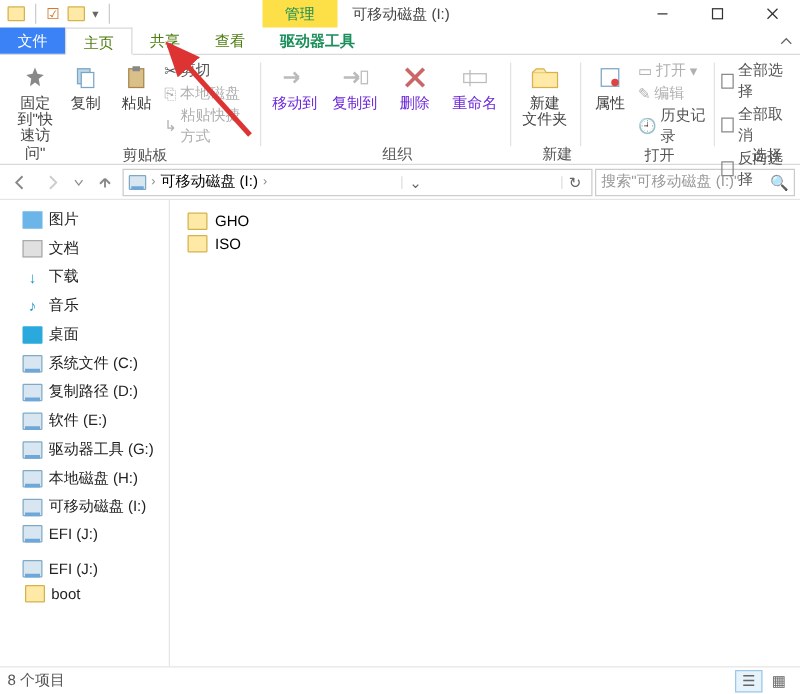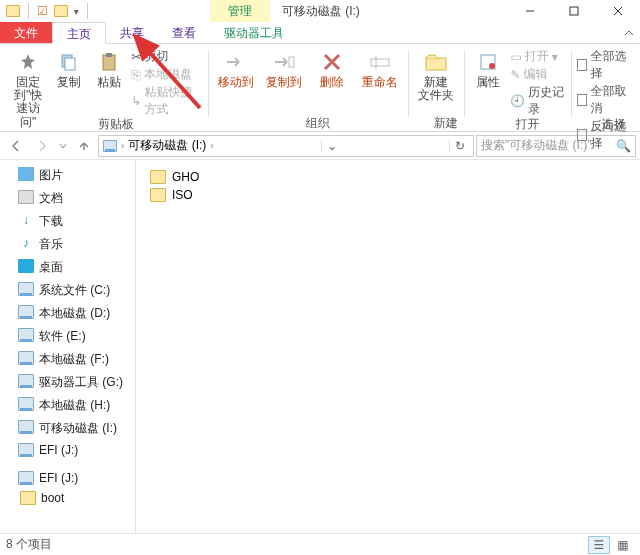--- a/index.html
+++ b/index.html
@@ -3,43 +3,43 @@
 <meta charset="utf-8">
 <style>
   * { box-sizing: border-box; margin: 0; padding: 0; font-family: "Microsoft YaHei", "Segoe UI", sans-serif; font-size: 12px; }
   body { width: 640px; height: 555px; background: #fff; position: relative; overflow: hidden; }
 
   
   .titlebar { height: 22px; display: flex; align-items: center; }
   .qat { display: flex; align-items: center; gap: 6px; padding-left: 6px; }
   .qat-sep { width: 1px; height: 16px; background: #ccc; margin: 0 2px; }
   .folder-ico { width: 14px; height: 12px; background: #ffe9a6; border: 1px solid #d6b24c; border-radius: 1px; }
-  .titlebar-tab { margin-left: 120px; height: 22px; padding: 3px 18px; color: #1a8f5a; background: #fef9c3; display: flex; align-items: center; }
+  .titlebar-tab { margin-left: 120px; height: 22px; padding: 3px 18px; color: #1a8f5a; background: #fde047; display: flex; align-items: center; }
   .title-text { margin-left: 12px; color: #444; }
   .win-controls { margin-left: auto; display: flex; }
   .win-btn { width: 44px; height: 22px; display: flex; align-items: center; justify-content: center; color: #333; }
   .win-btn svg { width: 10px; height: 10px; }
 
   
   .tabs { display: flex; align-items: stretch; height: 22px; border-bottom: 1px solid #d9d9d9; }
-  .tab { padding: 3px 14px; color: #4c1d95; border-right: 0; }
-  .tab-file { background: #ef4444; color: #fff; }
+  .tab { padding: 3px 14px; color: #4d7c0f; border-right: 0; }
+  .tab-file { background: #3b82f6; color: #fff; }
   .tab-active { background: #fff; border: 1px solid #d9d9d9; border-bottom-color: #fff; margin-bottom: -1px; }
-  .tab-green { color: #1a8f5a; }
+  .tab-green { color: #1a8f5a; font-weight: bold; }
   .tabs .spacer { flex: 1; }
   .collapse { width: 22px; display: flex; align-items: center; justify-content: center; color: #666; }
 
   
   .ribbon { display: flex; padding: 4px 4px 0 4px; border-bottom: 1px solid #d9d9d9; height: 88px; position: relative; }
   .rgroup { display: flex; flex-direction: column; align-items: center; padding: 0 6px; position: relative; }
   .rgroup + .rgroup::before { content: ""; position: absolute; left: 0; top: 2px; bottom: 14px; width: 1px; background: #e3e3e3; }
   .rgroup .body { display: flex; align-items: flex-start; gap: 4px; height: 68px; }
   .rgroup .label { margin-top: auto; color: #555; height: 16px; margin-left: 20px; }
   .big-btn { display: flex; flex-direction: column; align-items: center; width: 44px; padding-top: 2px; gap: 2px; color: #444; text-align: center; line-height: 1.1; }
-  .big-btn.dim { color: #c2410c; }
+  .big-btn.dim { color: #6d28d9; }
   .ico { width: 24px; height: 24px; display: flex; align-items: center; justify-content: center; }
   .mini-list { display: flex; flex-direction: column; gap: 1px; font-size: 11px; color: #555; }
   .mini-list .row { display: flex; align-items: center; gap: 3px; }
   .mini-list .dim { color: #b0b0b0; }
   .sq { width: 12px; height: 12px; border: 1px solid #888; display: inline-block; }
 
   
   .arrow-overlay { position: absolute; left: 120px; top: 28px; pointer-events: none; }
 
   
@@ -49,21 +49,21 @@
   .addr .crumb { display: flex; align-items: center; gap: 4px; }
   .addr .chev { color: #888; font-size: 10px; }
   .addr .refresh { margin-left: auto; width: 18px; display:flex; align-items:center; justify-content:center; color:#666; position: relative;}
   .addr .refresh::before{content:""; position:absolute; left:-2px; top:2px; bottom:2px; width:1px; background:#ddd;}
   .search { width: 160px; border: 1px solid #ccc; height: 22px; display: flex; align-items: center; padding: 0 4px; color: #999; gap:4px;}
   .search .sico { margin-left:auto; color:#666;}
 
   
   .main { display: flex; height: 373px; }
   .tree { width: 136px; border-right: 1px solid #e5e5e5; overflow: hidden; padding-top: 4px; }
-  .tnode { display: flex; gap: 5px; padding: 3px 0 3px 18px; color: #222; white-space: nowrap;}
+  .tnode { display: flex; align-items: center; gap: 5px; padding: 3px 0 3px 18px; color: #222; white-space: nowrap;}
   .tnode.sub { padding-left: 20px; }
   .tico { width: 16px; height: 14px; display: inline-flex; align-items:center; justify-content:center;}
   .tico.folder { background: #ffe9a6; border: 1px solid #d6b24c; border-radius: 1px; }
   .tico.drive { background: #d7e6f0; border: 1px solid #7fa9c5; border-radius: 1px; position:relative;}
   .tico.drive::after { content:""; position:absolute; bottom:-1px; left:1px; right:1px; height:3px; background:#6fa8d8;}
   .tico.pic { background: #6bb5e8; }
   .tico.doc { background: #e0e0e0; border:1px solid #aaa;}
   .tico.dl  { color:#1e98c7; background:none; border:none;}
   .tico.music { color:#1e98c7; background:none; border:none;}
   .tico.desk { background:#2aa9dc; border-radius:1px;}
@@ -347,29 +347,25 @@
         <div class="tnode">
           <span class="tico desk"></span>
           <span>桌面</span>
         </div>
         <div class="tnode">
           <span class="tico drive"></span>
           <span>系统文件 (C:)</span>
         </div>
         <div class="tnode">
           <span class="tico drive"></span>
-          <span>本地磁盘 (D:)</span>
+          <span>复制路径 (D:)</span>
         </div>
         <div class="tnode">
           <span class="tico drive"></span>
           <span>软件 (E:)</span>
-        </div>
-        <div class="tnode">
-          <span class="tico drive"></span>
-          <span>本地磁盘 (F:)</span>
         </div>
         <div class="tnode">
           <span class="tico drive"></span>
           <span>驱动器工具 (G:)</span>
         </div>
         <div class="tnode">
           <span class="tico drive"></span>
           <span>本地磁盘 (H:)</span>
         </div>
         <div class="tnode">

